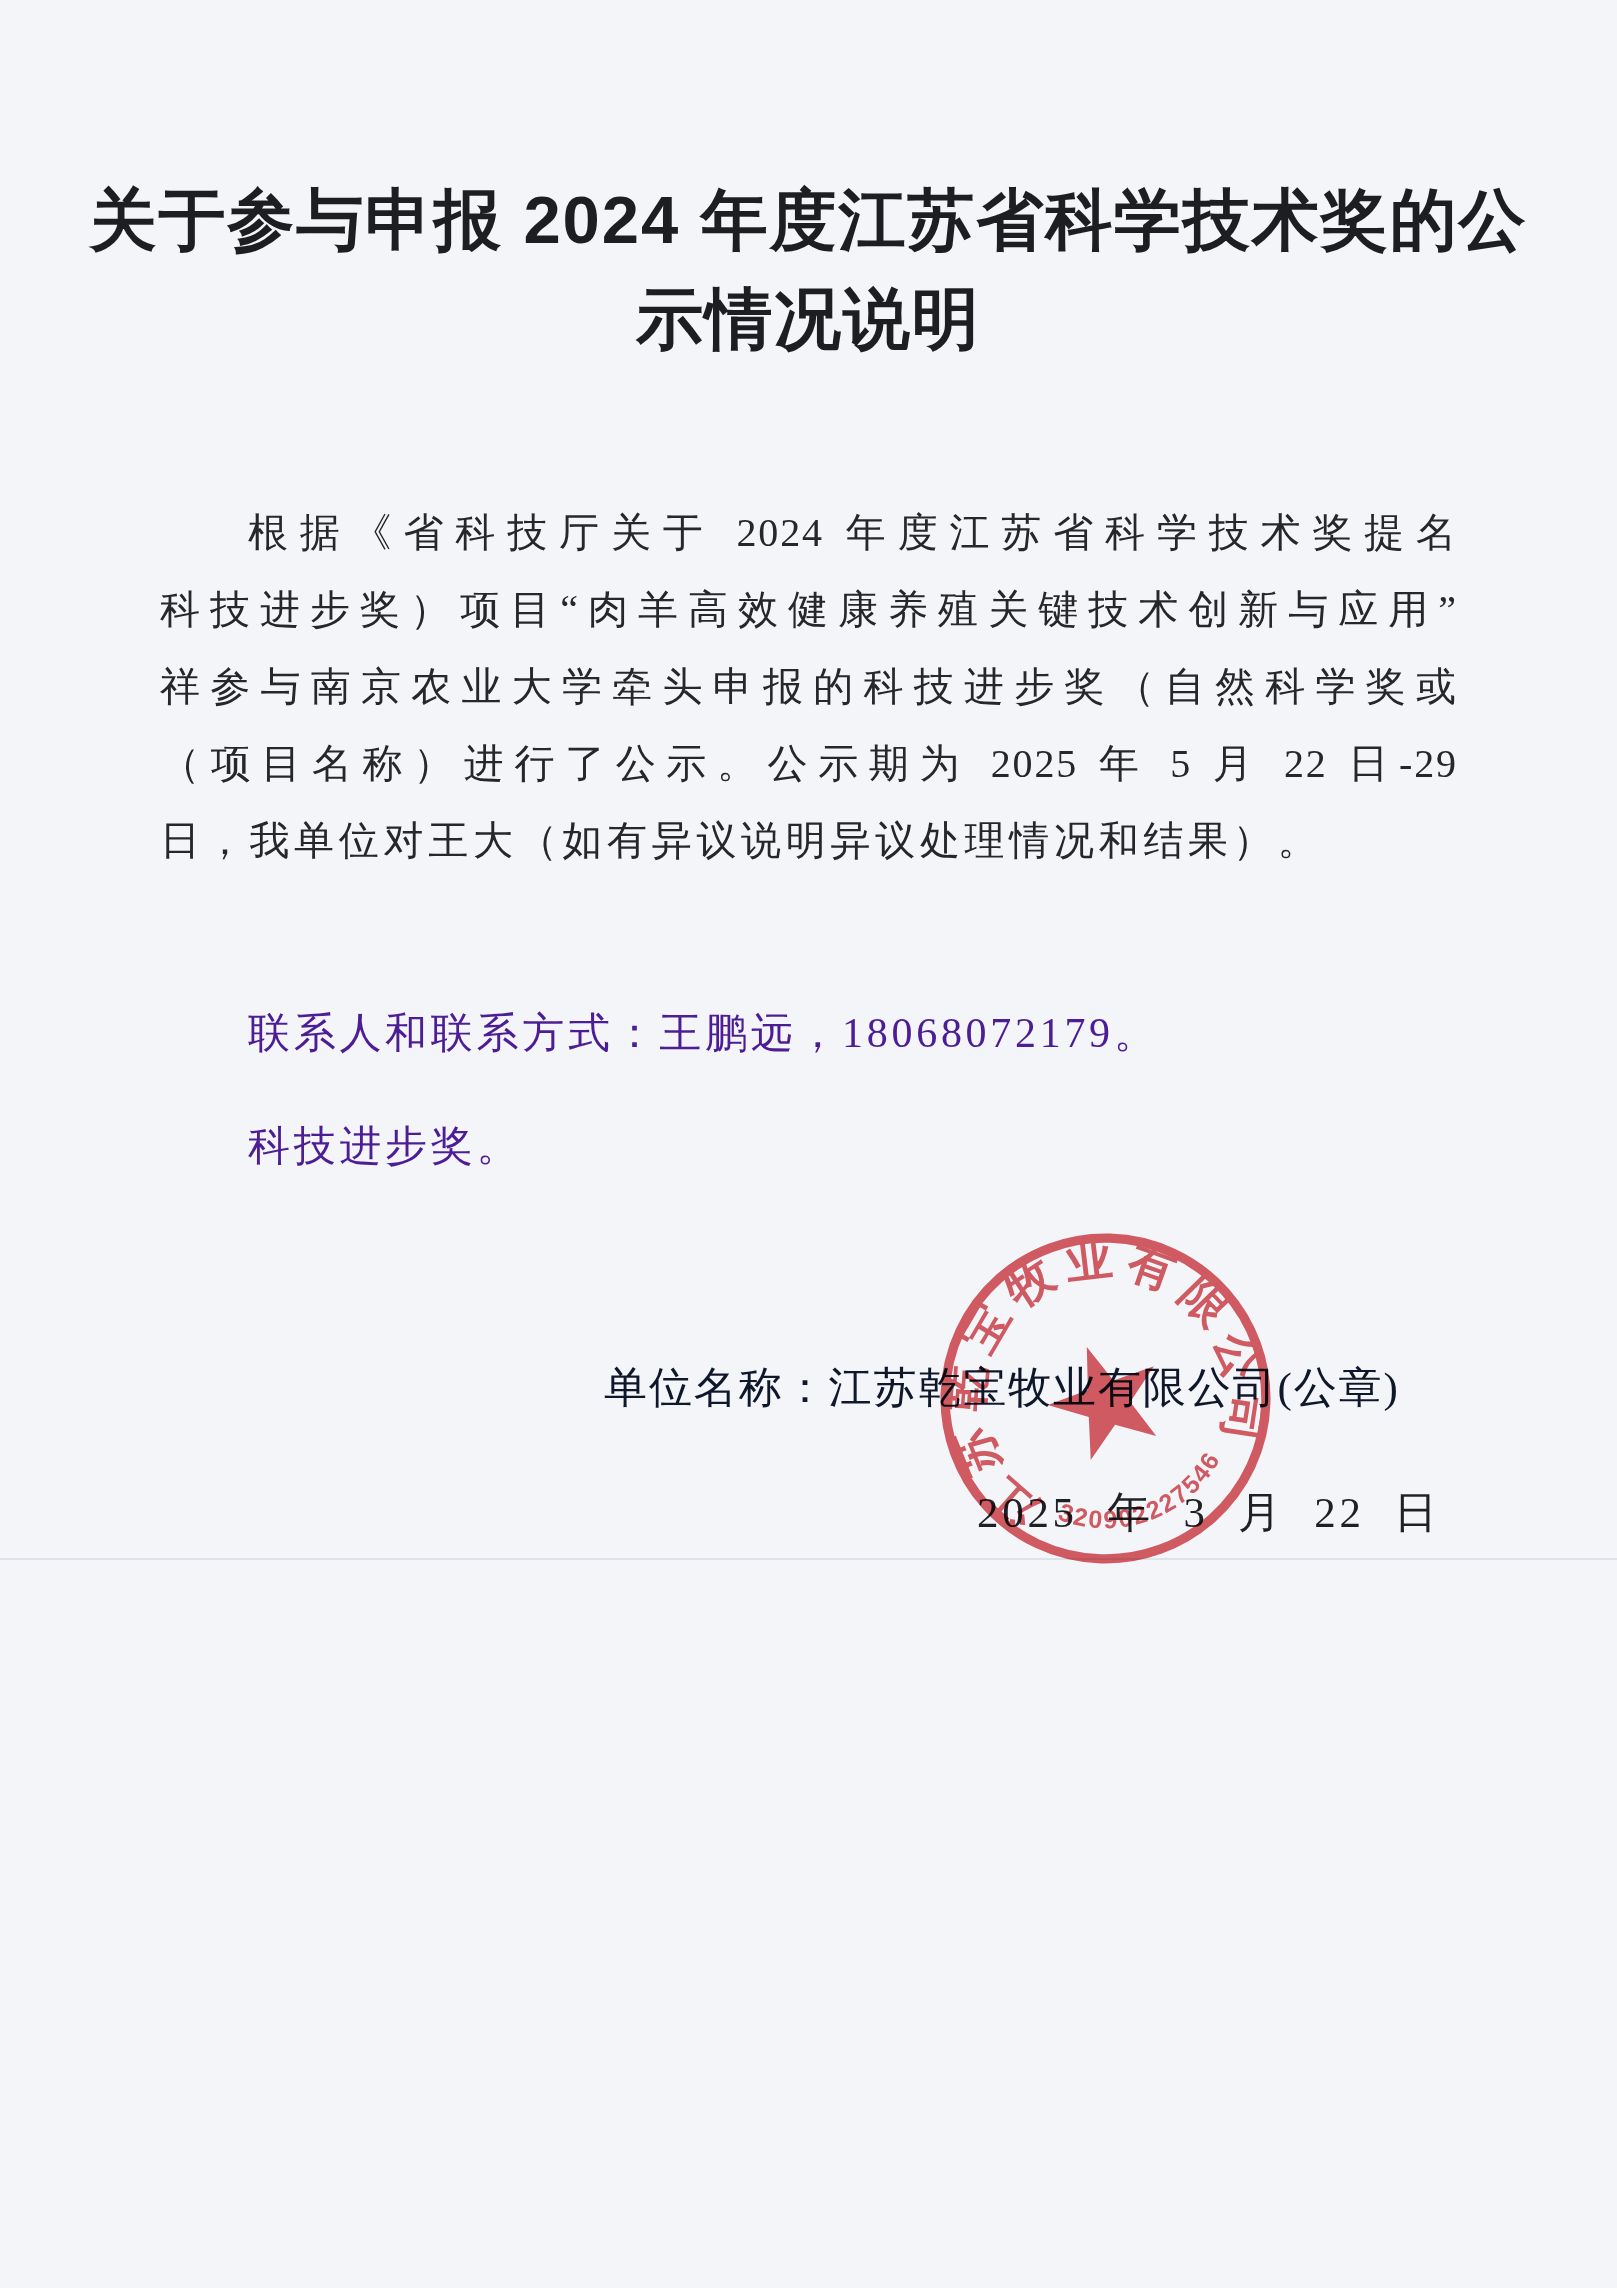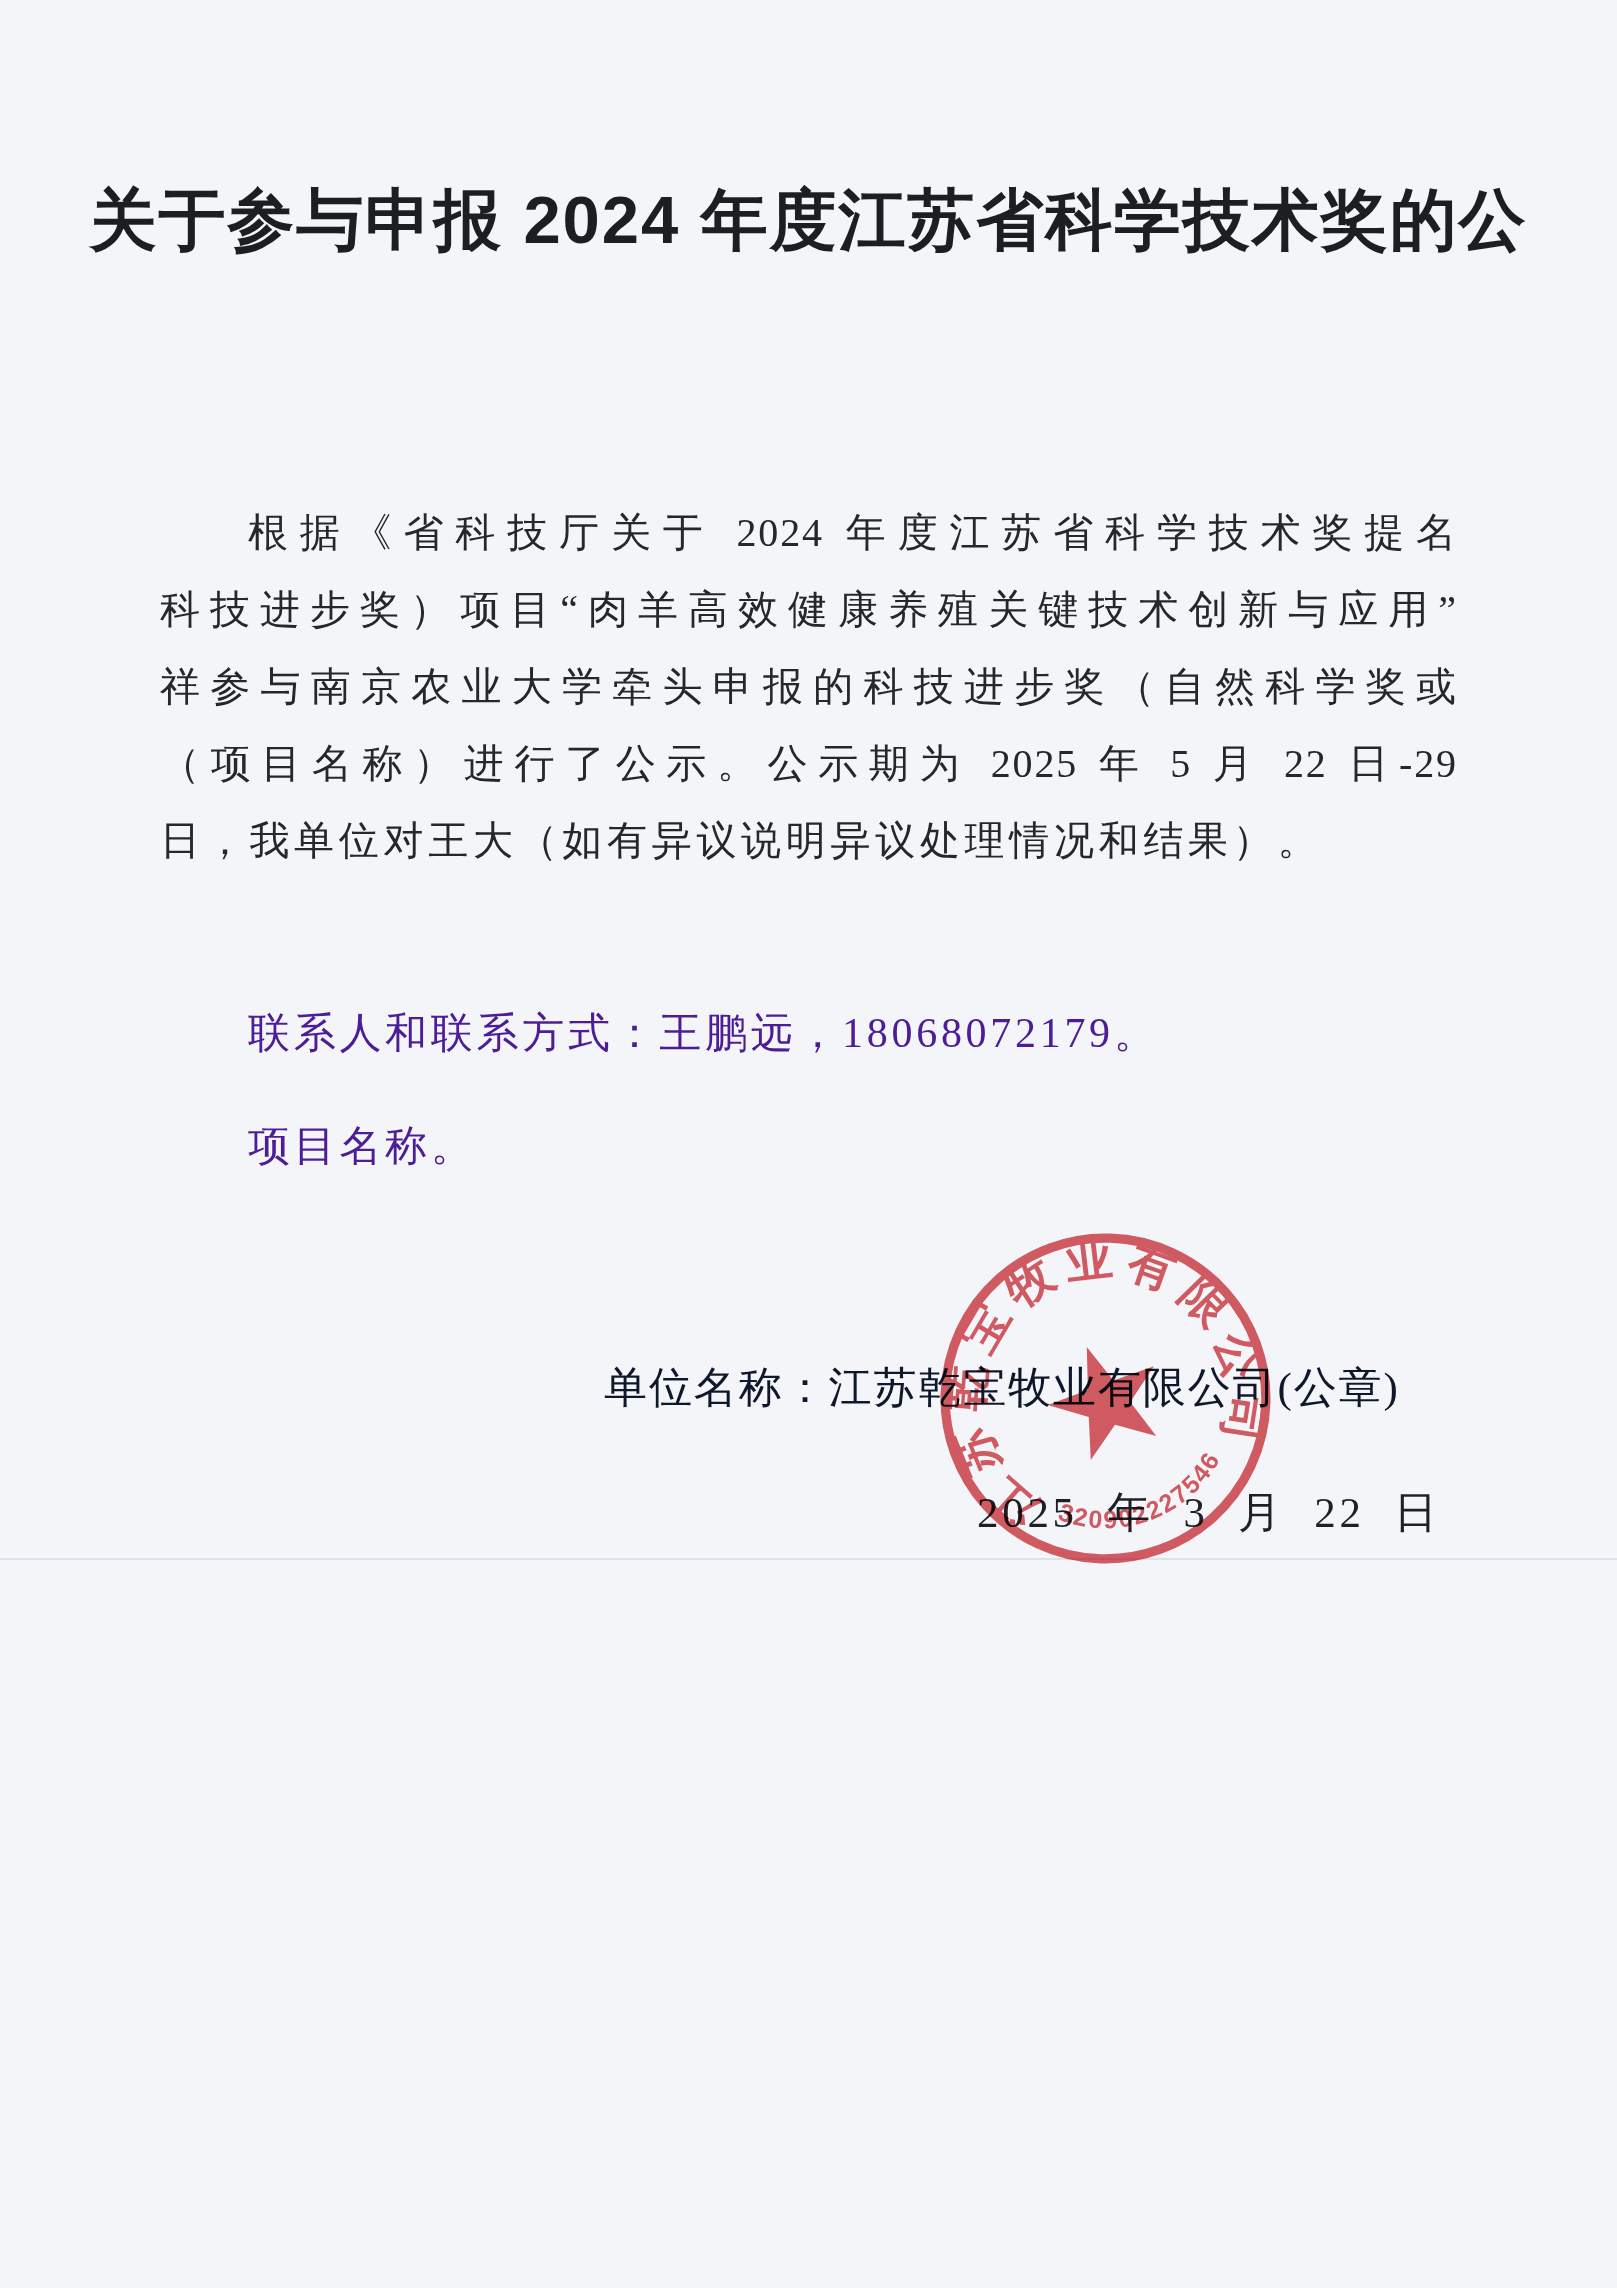--- a/index.html
+++ b/index.html
@@ -79,33 +79,34 @@
     background:#ccd3dc;opacity:0.55;
   }
 </style>
 </head>
 <body>
 
 <div class="page">
 
   <div class="title">
     <div>关于参与申报 2024 年度江苏省科学技术奖的公</div>
+    <div>示情况说明</div>
   </div>
 
   <div class="body-block">
     <div class="bline first">根据《省科技厅关于 2024 年度江苏省科学技术奖提名</div>
     <div class="bline">科技进步奖）项目“肉羊高效健康养殖关键技术创新与应用”</div>
     <div class="bline">祥参与南京农业大学牵头申报的科技进步奖（自然科学奖或</div>
     <div class="bline">（项目名称）进行了公示。公示期为 2025 年 5 月 22 日-29</div>
     <div class="bline last">日，我单位对王大（如有异议说明异议处理情况和结果）。</div>
   </div>
 
   <div class="para contact indent">联系人和联系方式：王鹏远，18068072179。</div>
 
-  <div class="para closing indent">项目名称。</div>
+  <div class="para closing indent">科技进步奖。</div>
 
   <div class="sig-unit">单位名称：江苏乾宝牧业有限公司(公章)</div>
 
   <div class="sig-date">2025 年 3 月 22 日</div>
 
   <div class="scan-line"></div>
 
   <div class="seal">
     <svg viewBox="0 0 370 370">
       <circle cx="185" cy="185" r="173" fill="none" stroke="#d5464e" stroke-width="10"></circle>

